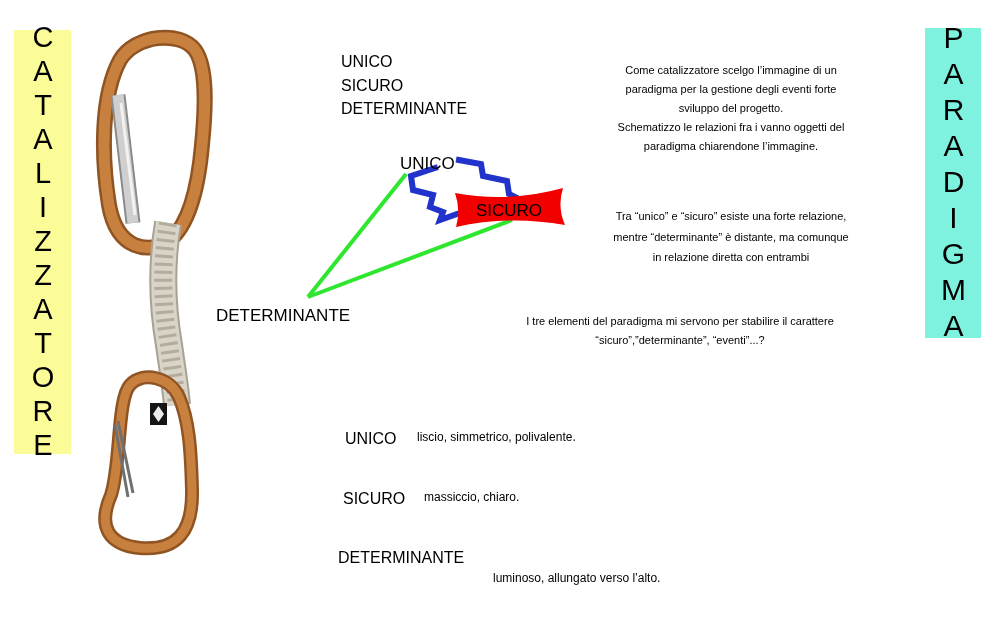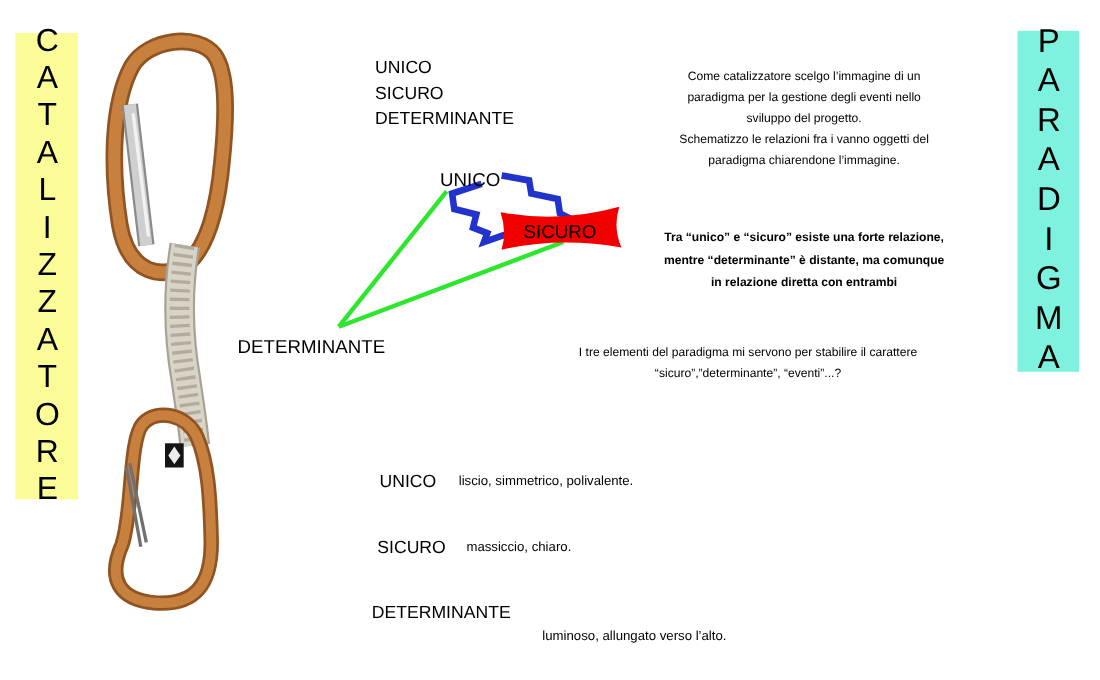--- a/index.html
+++ b/index.html
@@ -15,21 +15,21 @@
   }
   .vbanner-left  { left:14px;  top:30px; width:57px; height:424px; font-size:29px; letter-spacing:2px; }
   .vbanner-right { left:925px; top:28px; width:56px; height:310px; font-size:30px; letter-spacing:3px; }
 
   
   .toplist { position:absolute; left:341px; top:50px; font-size:16px; line-height:23.5px; }
 
   
   .para { position:absolute; text-align:center; font-size:11px; }
   .para-1 { left:535px; top:61px;  width:392px; line-height:19px; }
-  .para-2 { left:540px; top:206px; width:382px; line-height:20.5px;font-weight:bold; }
+  .para-2 { left:540px; top:206px; width:382px; line-height:20.5px; }
   .para-3 { left:430px; top:312px; width:500px; line-height:19px; }
 
   
   .defrow { position:absolute; left:0; width:1000px; height:22px; }
   .defrow .term { position:absolute; font-size:16px; }
   .defrow .desc { position:absolute; font-size:12px; }
   .defrow-1 { top:430px; } .defrow-1 .term { left:345px; } .defrow-1 .desc { left:417px; }
   .defrow-2 { top:490px; } .defrow-2 .term { left:343px; } .defrow-2 .desc { left:424px; }
   .defrow-3 { top:549px; } .defrow-3 .term { left:338px; } .defrow-3 .desc { left:493px;margin-top:22px; }
 
@@ -73,21 +73,21 @@
   </svg>
 
   <div class="toplist">
     <div>UNICO</div>
     <div>SICURO</div>
     <div>DETERMINANTE</div>
   </div>
 
   <div class="para para-1">
     <div>Come catalizzatore scelgo l’immagine di un</div>
-    <div>paradigma per la gestione degli eventi nello</div>
+    <div>paradigma per la gestione degli eventi forte</div>
     <div>sviluppo del progetto.</div>
     <div>Schematizzo le relazioni fra i vanno oggetti del</div>
     <div>paradigma chiarendone l’immagine.</div>
   </div>
 
   <div class="para para-2">
     <div>Tra “unico” e “sicuro” esiste una forte relazione,</div>
     <div>mentre “determinante” è distante, ma comunque</div>
     <div>in relazione diretta con entrambi</div>
   </div>

